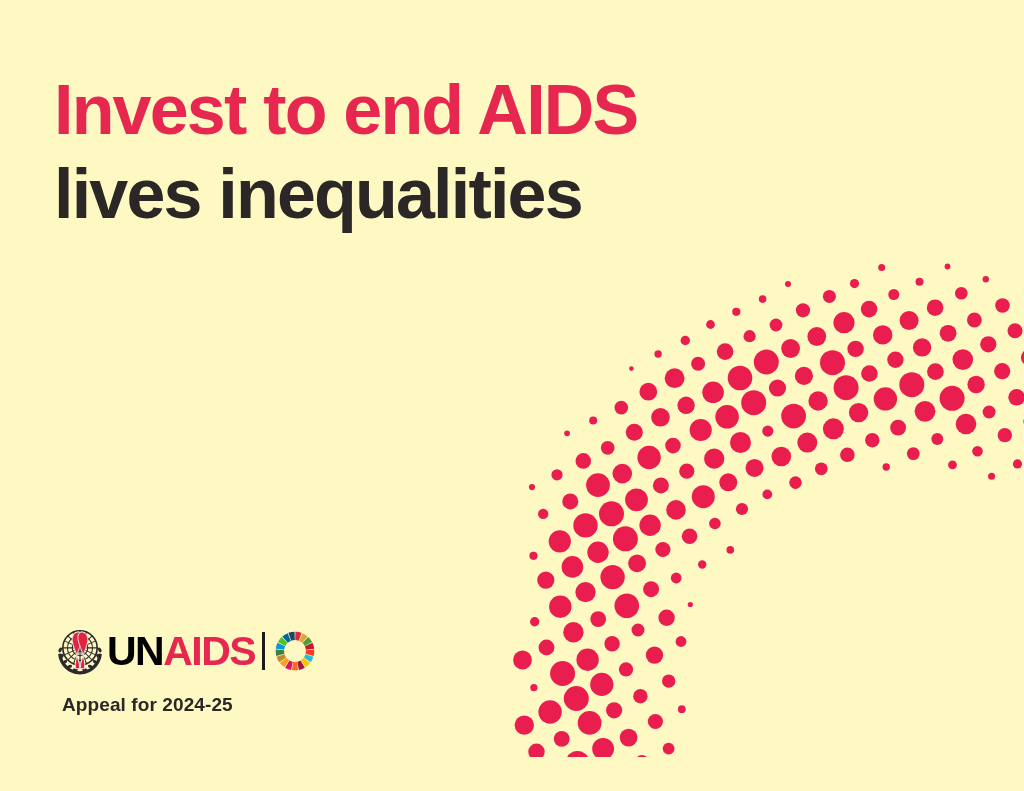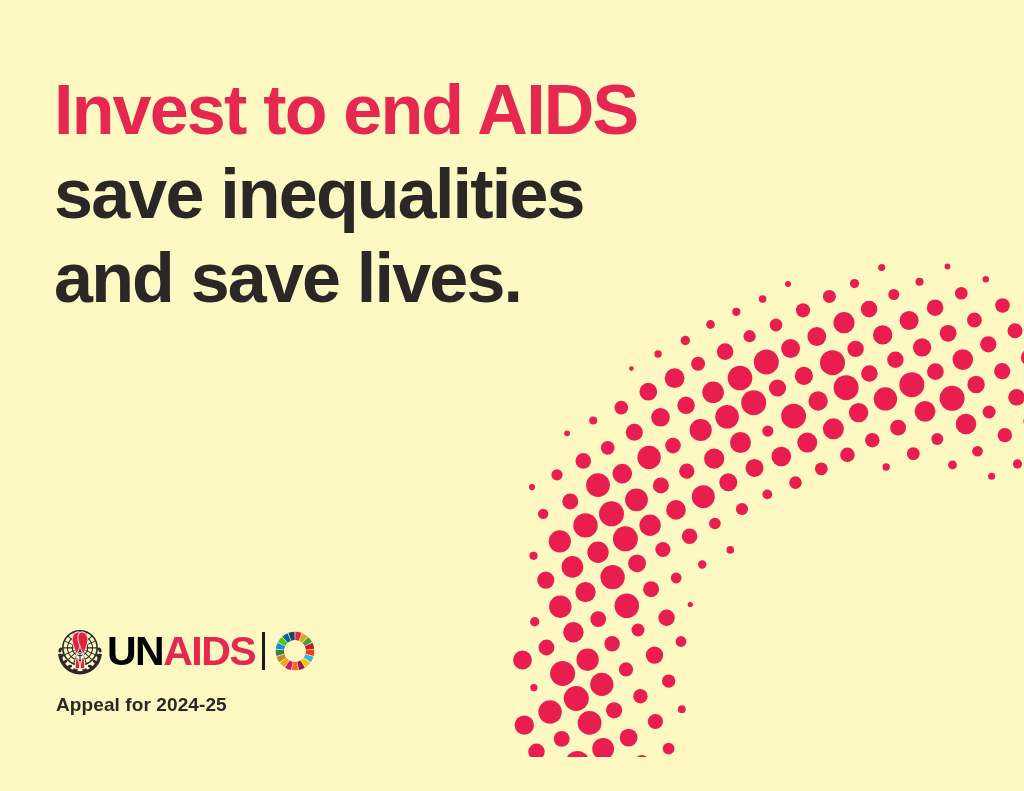--- a/index.html
+++ b/index.html
@@ -71,21 +71,21 @@
     width: 3px;
     height: 38px;
     background: #1a1a1a;
     margin: 0 9px 0 7px;
   }
   #sdg-wheel { display: block; width: 42px; height: 42px; }
 
   
   #appeal-line {
     position: absolute;
-    left: 56px;
+    left: 62px;
     top: 694px;
     font-family: "Liberation Sans", sans-serif;
     font-weight: 700;
     font-size: 19px;
     letter-spacing: 0.1px;
     color: #2B2726;
     white-space: nowrap;
     z-index: 5;
   }
 </style>
@@ -275,22 +275,21 @@
         <circle cx="1041.5" cy="382.9" r="6.2"></circle>
         <circle cx="1057.2" cy="410.3" r="7.4"></circle>
         <circle cx="1027.8" cy="290.3" r="3.9"></circle>
         <circle cx="1040.2" cy="315.5" r="4.9"></circle>
         <circle cx="1053.4" cy="343.6" r="5.0"></circle>
       </g>
   </svg>
 
   <div id="headline">
     <span class="headline-line accent">Invest to end AIDS</span>
-    <span class="headline-line dark">save inequalities</span>
-    <span class="headline-line dark">and save lives.</span>
+    <span class="headline-line dark">lives inequalities</span>
   </div>
 
   <div id="logo-lockup">
 
     <svg id="un-emblem" viewBox="0 0 100 100" xmlns="http://www.w3.org/2000/svg" aria-hidden="true">
 
       <g fill="#2A2A2A">
         <path d="M50 95 C28 95 10 78 8 56 L14 55 C16 74 31 89 50 89 Z"></path>
         <path d="M50 95 C72 95 90 78 92 56 L86 55 C84 74 69 89 50 89 Z"></path>
         <g>

